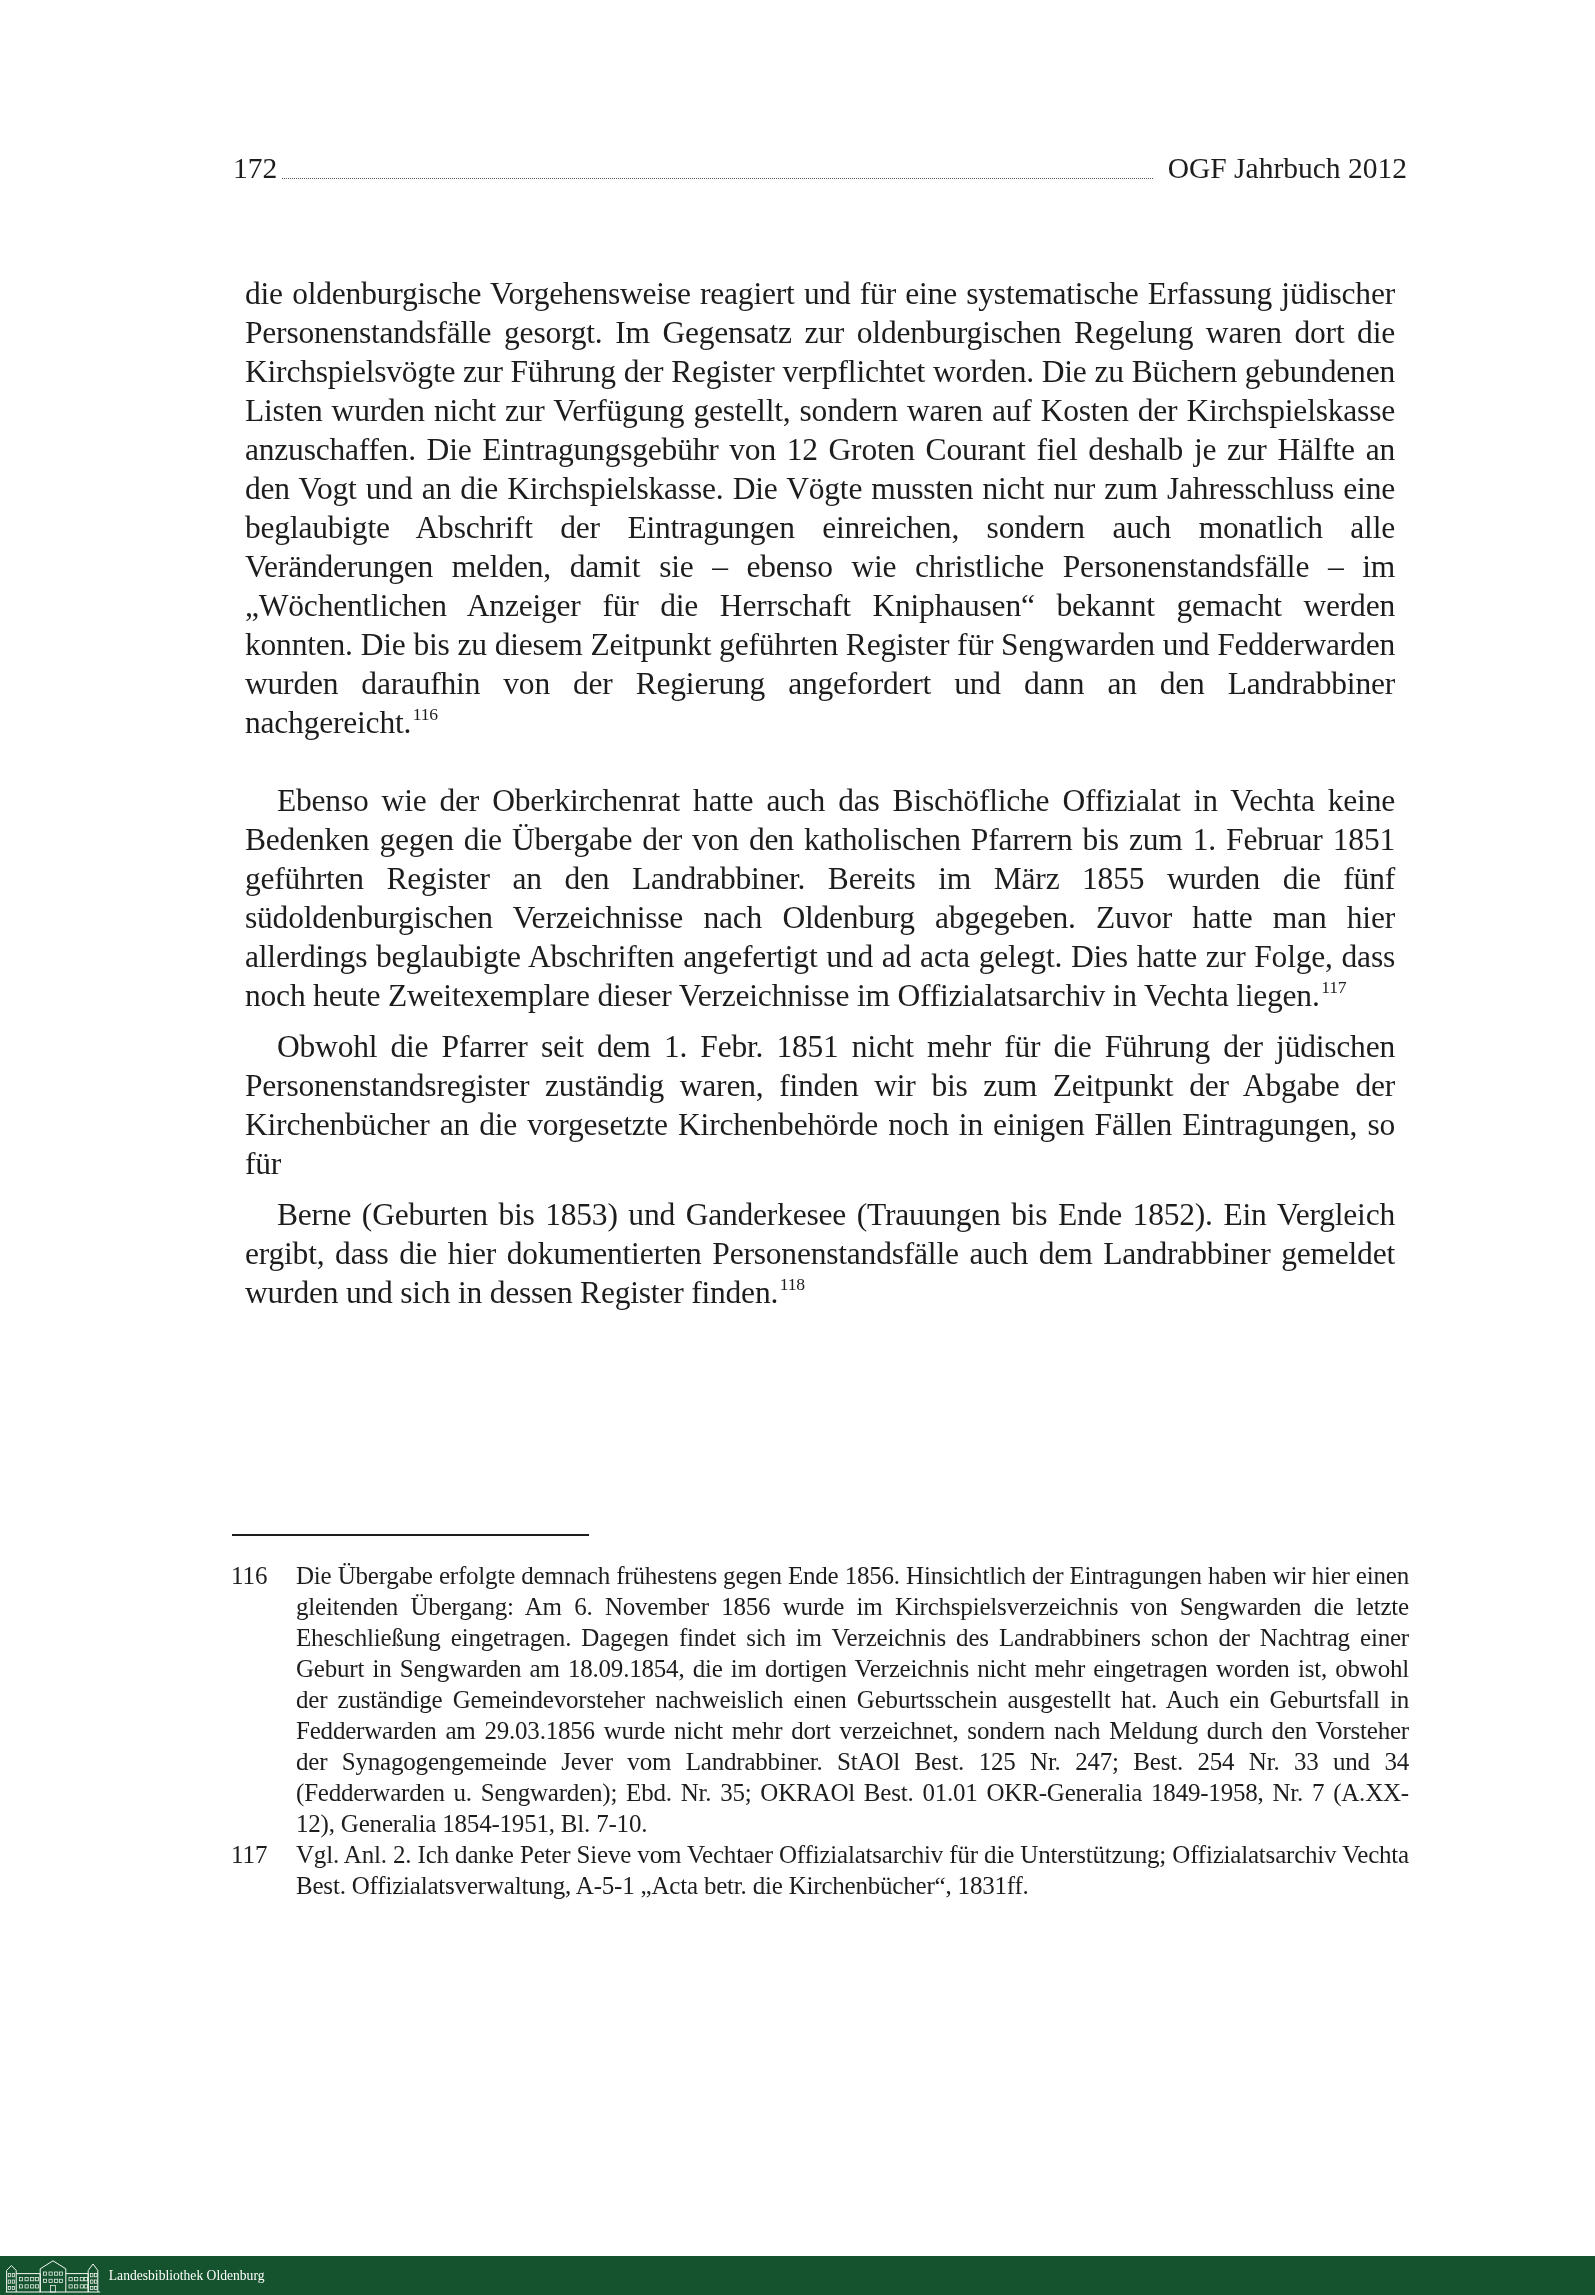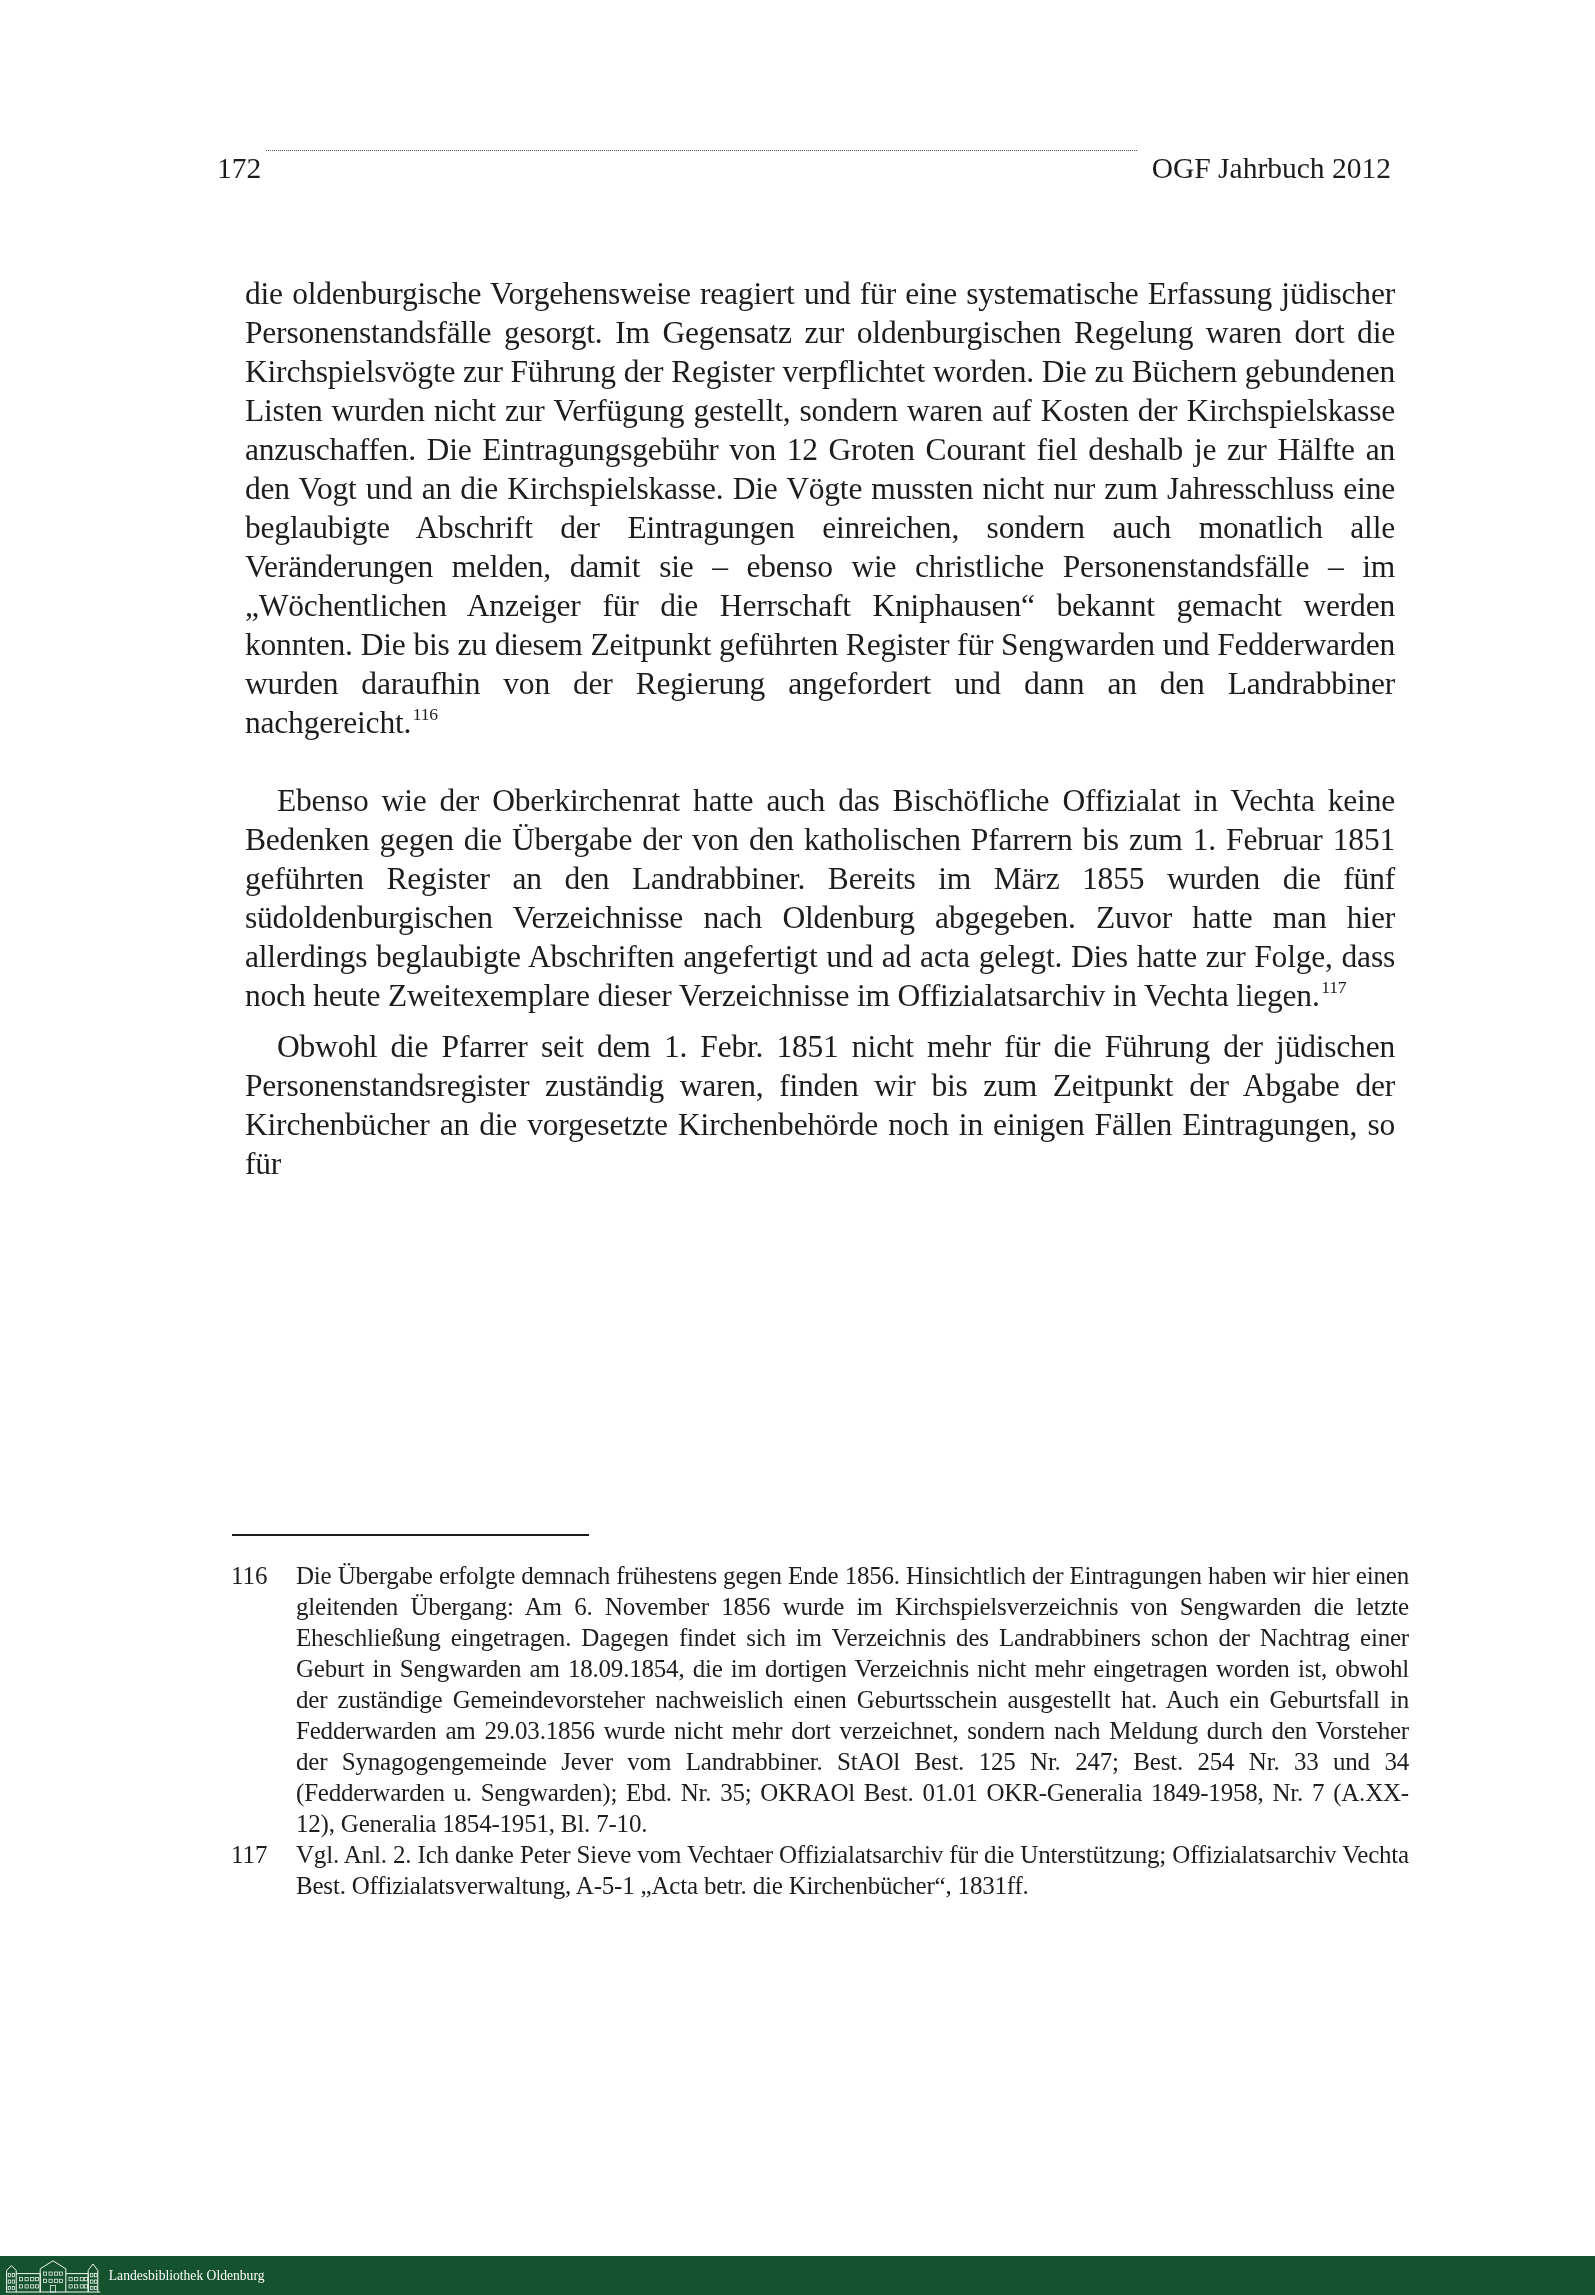--- a/index.html
+++ b/index.html
@@ -2,22 +2,22 @@
 <html style="font-size:12.8px"><head>
 <meta charset="utf-8">
 <style>
   html, body { margin: 0; padding: 0; }
   body {
     width: 1596px; height: 2295px; position: relative; overflow: hidden;
     background: #ffffff; color: #1d1d1d;
     font-family: "Liberation Serif", "DejaVu Serif", serif;
   }
   .running-head {
-    position: absolute; left: 217px; top: 150px; width: 1174px; height: 37px;
-    display: flex; font-size: 29.5px; line-height: 37px;
+    position: absolute; left: 233px; top: 150px; width: 1174px; height: 37px;
+    display: flex; align-items: flex-end; font-size: 29.5px; line-height: 37px;
   }
   .running-head .folio { flex: 0 0 auto; }
   .running-head .rule {
     flex: 1 1 auto; margin: 0 14.4px 8px 4.8px;
     border-bottom: 1.6px dotted #555; height: 0;
   }
   .running-head .journal { flex: 0 0 auto; }
 
   .body-text {
     position: absolute; left: 233px; top: 262px; width: 1174px;
@@ -56,20 +56,21 @@
 <div class="running-head">
   <span class="folio">172</span>
   <span class="rule"></span>
   <span class="journal">OGF Jahrbuch 2012</span>
 </div>
 
 <div class="body-text">
   <p><span>die oldenburgische Vorgehensweise reagiert und für eine systematische Erfassung jüdischer Personenstandsfälle gesorgt. Im Gegensatz zur oldenburgischen Rege­lung waren dort die Kirchspielsvögte zur Führung der Register verpflichtet wor­den. Die zu Büchern gebundenen Listen wurden nicht zur Verfügung gestellt, son­dern waren auf Kosten der Kirchspielskasse anzuschaffen. Die Eintragungsgebühr von 12 Groten Courant fiel deshalb je zur Hälfte an den Vogt und an die Kirch­spielskasse. Die Vögte mussten nicht nur zum Jahresschluss eine beglaubigte Ab­schrift der Eintragungen einreichen, sondern auch monatlich alle Veränderungen melden, damit sie – ebenso wie christliche Personenstandsfälle – im „Wöchentli­chen Anzeiger für die Herrschaft Kniphausen“ bekannt gemacht werden konnten. Die bis zu diesem Zeitpunkt geführten Register für Sengwarden und Fedderwar­den wurden daraufhin von der Regierung angefordert und dann an den Landrab­biner nachgereicht.</span><sup class="fnref">116</sup></p>
   <p class="indent gap"><span>Ebenso wie der Oberkirchenrat hatte auch das Bischöfliche Offizialat in Vechta keine Bedenken gegen die Übergabe der von den katholischen Pfarrern bis zum 1. Februar 1851 geführten Register an den Landrabbiner. Bereits im März 1855 wurden die fünf südoldenburgischen Verzeichnisse nach Oldenburg abgege­ben. Zuvor hatte man hier allerdings beglaubigte Abschriften angefertigt und ad acta gelegt. Dies hatte zur Folge, dass noch heute Zweitexemplare dieser Ver­zeichnisse im Offizialatsarchiv in Vechta liegen.</span><sup class="fnref">117</sup></p>
   <p class="indent"><span>Obwohl die Pfarrer seit dem 1. Febr. 1851 nicht mehr für die Führung der jü­dischen Personenstandsregister zuständig waren, finden wir bis zum Zeitpunkt der Abgabe der Kirchenbücher an die vorgesetzte Kirchenbehörde noch in einigen Fällen Eintragungen, so für</span></p>
+  <p class="indent"><span>Berne (Geburten bis 1853) und Ganderkesee (Trauungen bis Ende 1852). Ein Vergleich ergibt, dass die hier dokumentierten Personenstandsfälle auch dem Landrabbiner gemeldet wurden und sich in dessen Register finden.</span><sup class="fnref">118</sup></p>
 </div>
 
 <div class="fn-rule"></div>
 
 <div class="footnotes">
   <div class="footnote">
     <span class="fn-num">116</span>
     <span class="fn-text">Die Übergabe erfolgte demnach frühestens gegen Ende 1856. Hinsichtlich der Eintragungen haben wir hier einen gleitenden Übergang: Am 6. November 1856 wurde im Kirchspielsver­zeichnis von Sengwarden die letzte Eheschließung eingetragen. Dagegen findet sich im Ver­zeichnis des Landrabbiners schon der Nachtrag einer Geburt in Sengwarden am 18.09.1854, die im dortigen Verzeichnis nicht mehr eingetragen worden ist, obwohl der zuständige Ge­meindevorsteher nachweislich einen Geburtsschein ausgestellt hat. Auch ein Geburtsfall in Fedderwarden am 29.03.1856 wurde nicht mehr dort verzeichnet, sondern nach Meldung durch den Vorsteher der Synagogengemeinde Jever vom Landrabbiner. StAOl Best. 125 Nr. 247; Best. 254 Nr. 33 und 34 (Fedderwarden u. Sengwarden); Ebd. Nr. 35; OKRAOl Best. 01.01 OKR-Generalia 1849-1958, Nr. 7 (A.XX-12), Generalia 1854-1951, Bl. 7-10.</span>
   </div>
   <div class="footnote">

